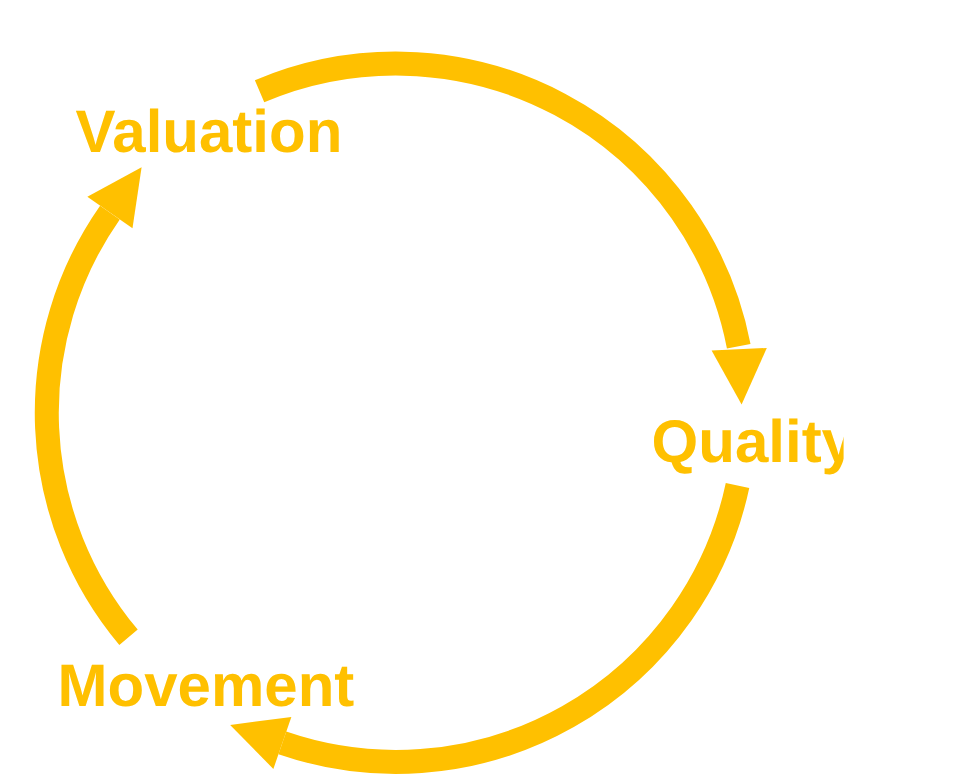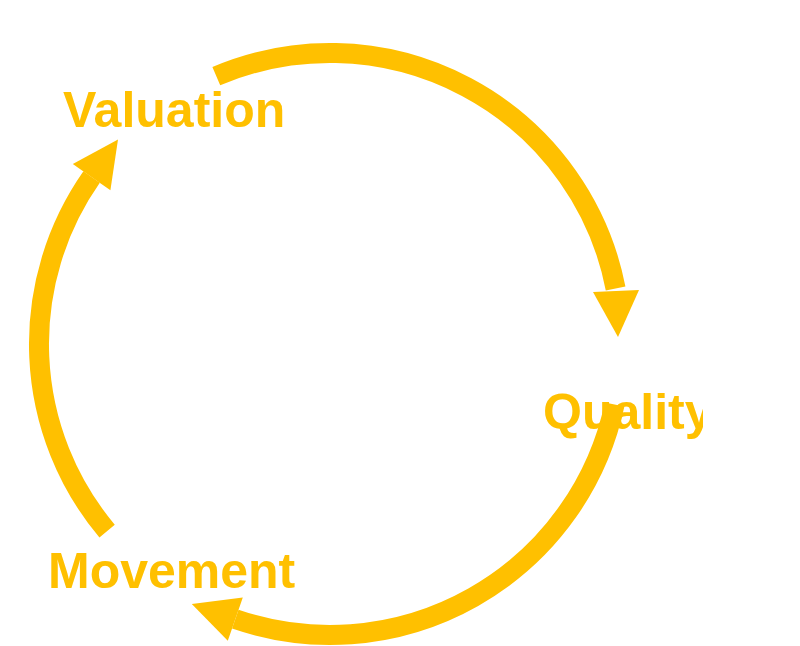--- a/index.html
+++ b/index.html
@@ -39,21 +39,21 @@
   .cycle-label {
     position: absolute;
     font-weight: 700;
     font-size: 50px;
     line-height: 50px;
     color: var(--accent);
     white-space: nowrap;
     letter-spacing: 0px;
   }
   .label-valuation { left: 63px;  top: 85px;  }
-  .label-quality   { left: 543px; top: 343px; margin-top: 44px; }
+  .label-quality   { left: 543px; top: 343px; }
   .label-movement  { left: 48px;  top: 546px; text-align: right; }
 </style>
 </head>
 <body>
 
 <div class="canvas">
 
   <svg class="cycle-svg" viewBox="0 0 800 646" aria-hidden="true">
 
     <g>

